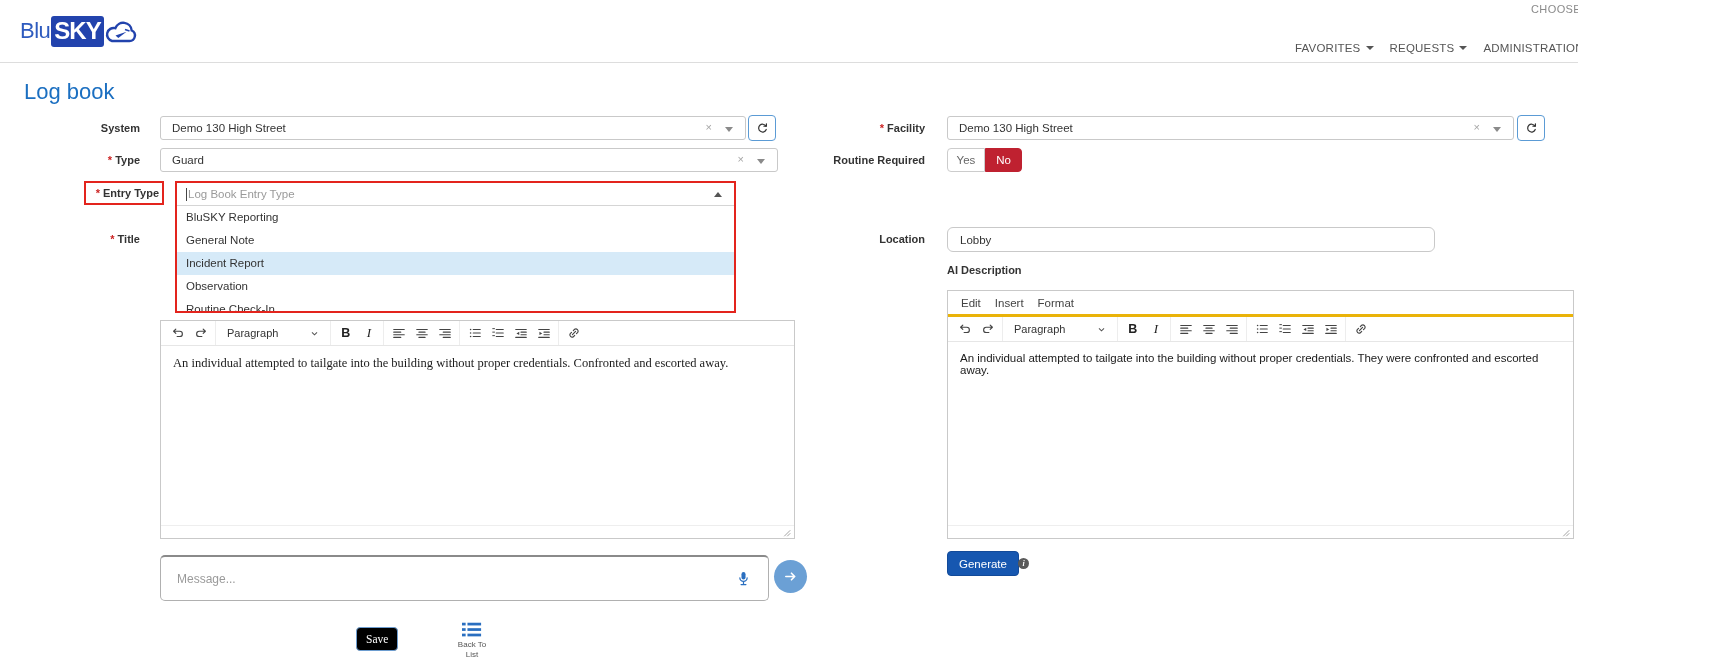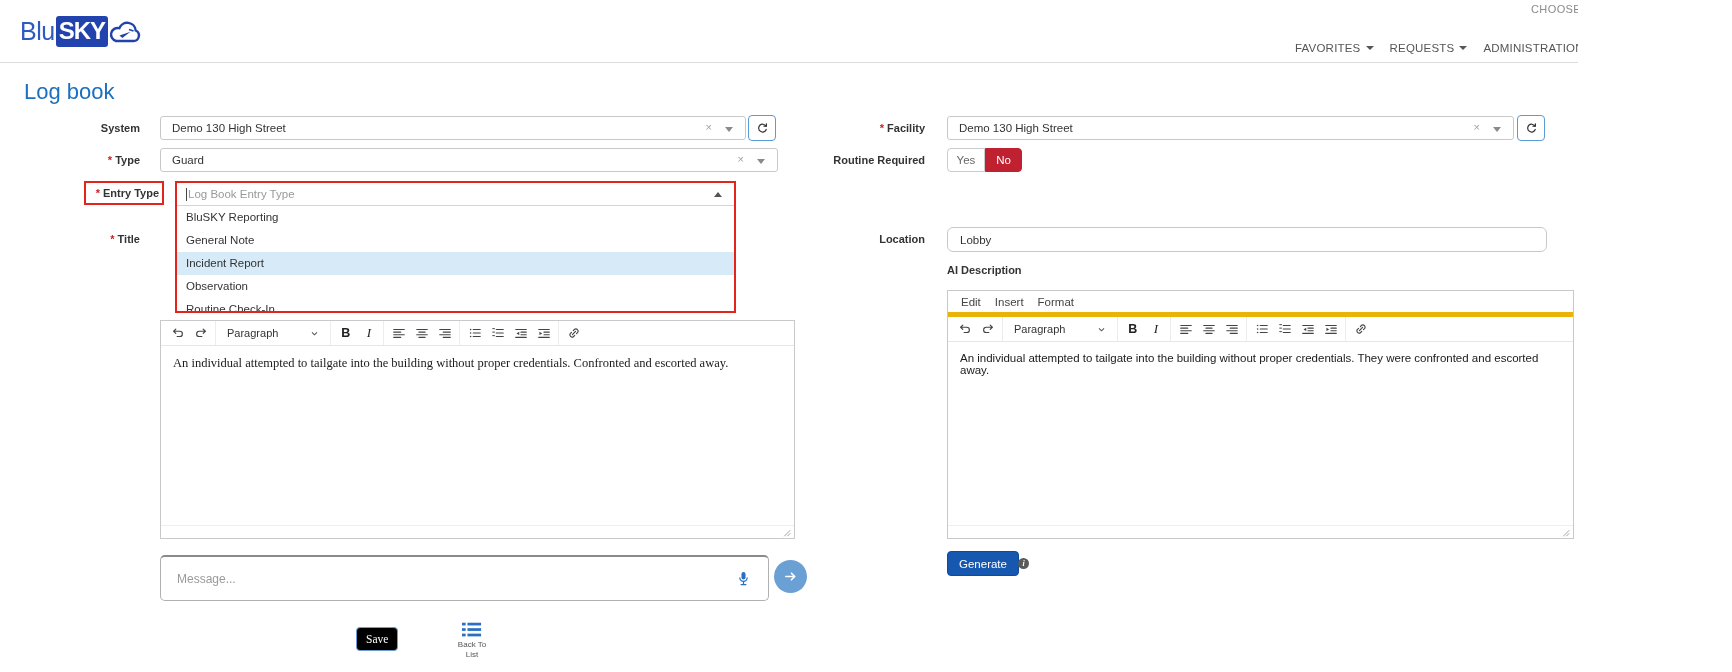--- a/index.html
+++ b/index.html
@@ -7,21 +7,21 @@
   body {
     width:1732px; height:672px; position:relative;
     font-family:"Liberation Sans","DejaVu Sans",sans-serif;
     color:#333; overflow:hidden;
   }
   .app { position:absolute; left:0; top:0; width:1578px; height:672px; overflow:hidden; background:#fff; }
 
   
   .header-border { position:absolute; left:0; top:62px; width:1578px; height:1px; background:#ddd; }
   .logo { position:absolute; left:20px; top:15px; display:flex; align-items:center; }
-  .logo-blu { font-size:25px; color:#2e5bbf; letter-spacing:-0.5px; }
+  .logo-blu { font-size:22px; color:#2e5bbf; letter-spacing:-0.5px; }
   .logo-sky { font-size:24px; font-weight:700; color:#fff; background:#2243ad; padding:1px 3px 2px 3px; border-radius:3px; letter-spacing:-1px; margin-left:1px; }
   .logo-cloud { margin-left:-4px; margin-top:2px; }
   .choose-text { position:absolute; left:1531px; top:3px; font-size:11px; color:#8a8a8a; letter-spacing:0.4px; white-space:nowrap; }
   .topnav { position:absolute; top:42px; left:1295px; display:flex; gap:16px; }
   .topnav-item { display:flex; align-items:center; gap:5px; font-size:11.5px; color:#555; letter-spacing:0.2px; cursor:pointer; }
   .caret-dn { width:0; height:0; border-left:4px solid transparent; border-right:4px solid transparent; border-top:4px solid #555; }
 
   .page-title { position:absolute; left:24px; top:79px; font-size:22px; color:#1b6fc1; }
 
   
@@ -57,21 +57,21 @@
 
   
   .tg { position:absolute; top:148px; height:24px; display:flex; align-items:center; justify-content:center;
         font-size:11.5px; cursor:pointer; }
   .tg-yes { left:947px; width:38px; background:#fff; border:1px solid #ccc; border-radius:4px 0 0 4px; color:#666; }
   .tg-no  { left:985px; width:37px; background:#bf2130; border:1px solid #bf2130; border-radius:0 4px 4px 0; color:#fff; }
 
   
   .editor { position:absolute; background:#fff; border:1px solid #c9c9c9; display:flex; flex-direction:column; }
   .menubar { height:26px; display:flex; align-items:center; gap:14px; padding-left:13px; font-size:11.5px; color:#444;
-             border-bottom:5px solid #eab308; }
+             border-bottom:3px solid #eab308; }
   .tbar { height:25px; display:flex; align-items:stretch; border-bottom:1px solid #e6e6e6; padding-left:2px; }
   .tgrp { display:flex; align-items:center; padding:0 3px; border-right:1px solid #ededed; }
   .tgrp:last-child { border-right:none; }
   .tbtn { width:23px; height:21px; display:flex; align-items:center; justify-content:center; border-radius:2px; cursor:pointer; }
   .tbtn svg { stroke:#444; fill:none; stroke-width:1.3; stroke-linecap:round; stroke-linejoin:round; }
   .tb-bold { font-weight:700; font-size:12.5px; color:#222; }
   .tb-italic { font-family:"Liberation Serif",serif; font-style:italic; font-size:13px; color:#222; }
   .para-sel { display:flex; align-items:center; gap:32px; padding:0 8px; font-size:11px; color:#333; cursor:pointer; }
   .ed-content { flex:1; padding:10px 12px; color:#1a1a1a; }
   .ed-content.serif { font-family:"Liberation Serif","DejaVu Serif",serif; font-size:12.5px; }
@@ -311,21 +311,21 @@
       <path d="M12.6 9.2 a4.8 4.8 0 1 1 -0.4 -4.2"></path>
       <path d="M12.8 2.2 v3 h-3" fill="none"></path>
     </svg>
   </div>
 
   <div class="lbl lbl-r" style="top:154px;">Routine Required</div>
   <div class="tg tg-yes">Yes</div>
   <div class="tg tg-no">No</div>
 
   <div class="lbl lbl-r" style="top:233px; font-weight:700;">Location</div>
-  <div class="txtinput" style="left:947px; top:227px; width:600px;">
+  <div class="txtinput" style="left:947px; top:227px; width:488px;">
     <span>Lobby</span>
   </div>
 
   <div class="ai-lbl">AI Description</div>
 
   <div class="editor" style="left:947px; top:290px; width:627px; height:249px;">
     <div class="menubar">
       <span>Edit</span>
       <span>Insert</span>
       <span>Format</span>

